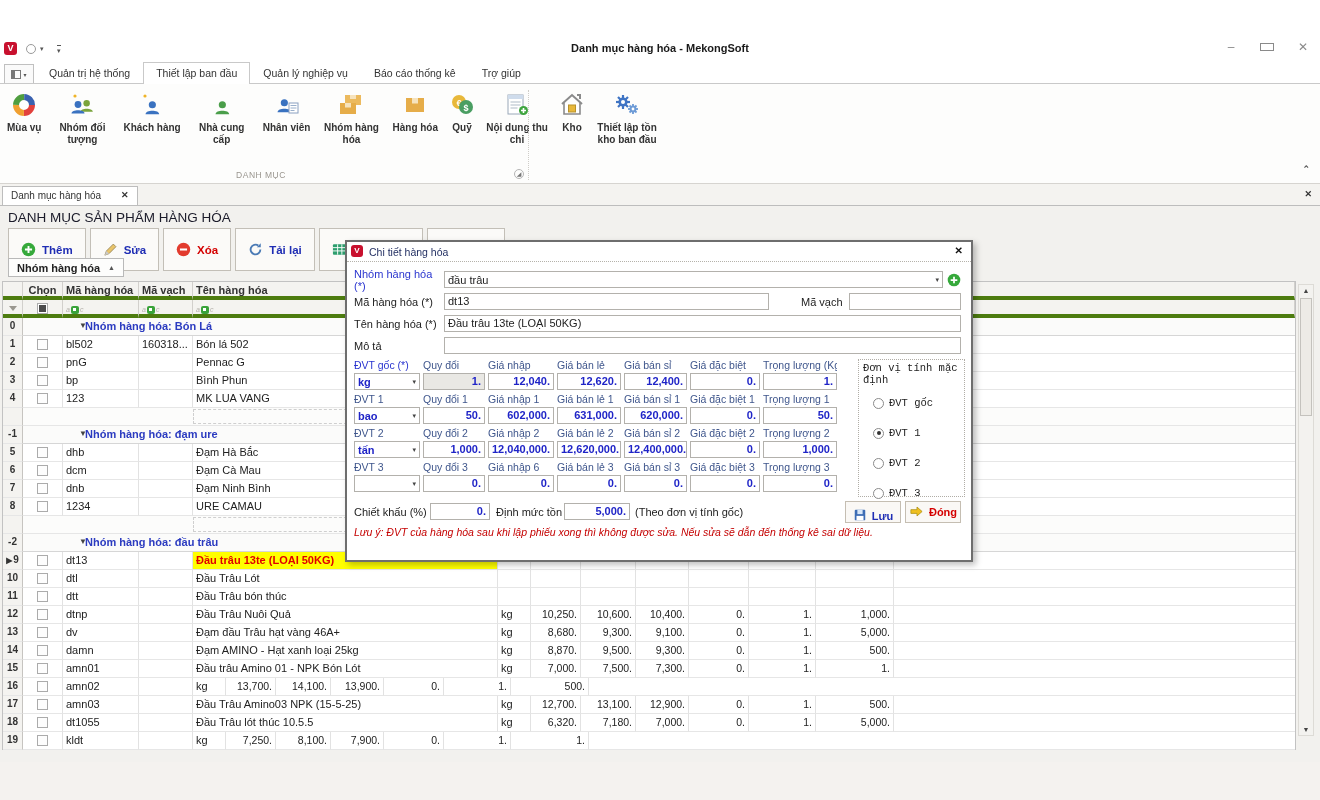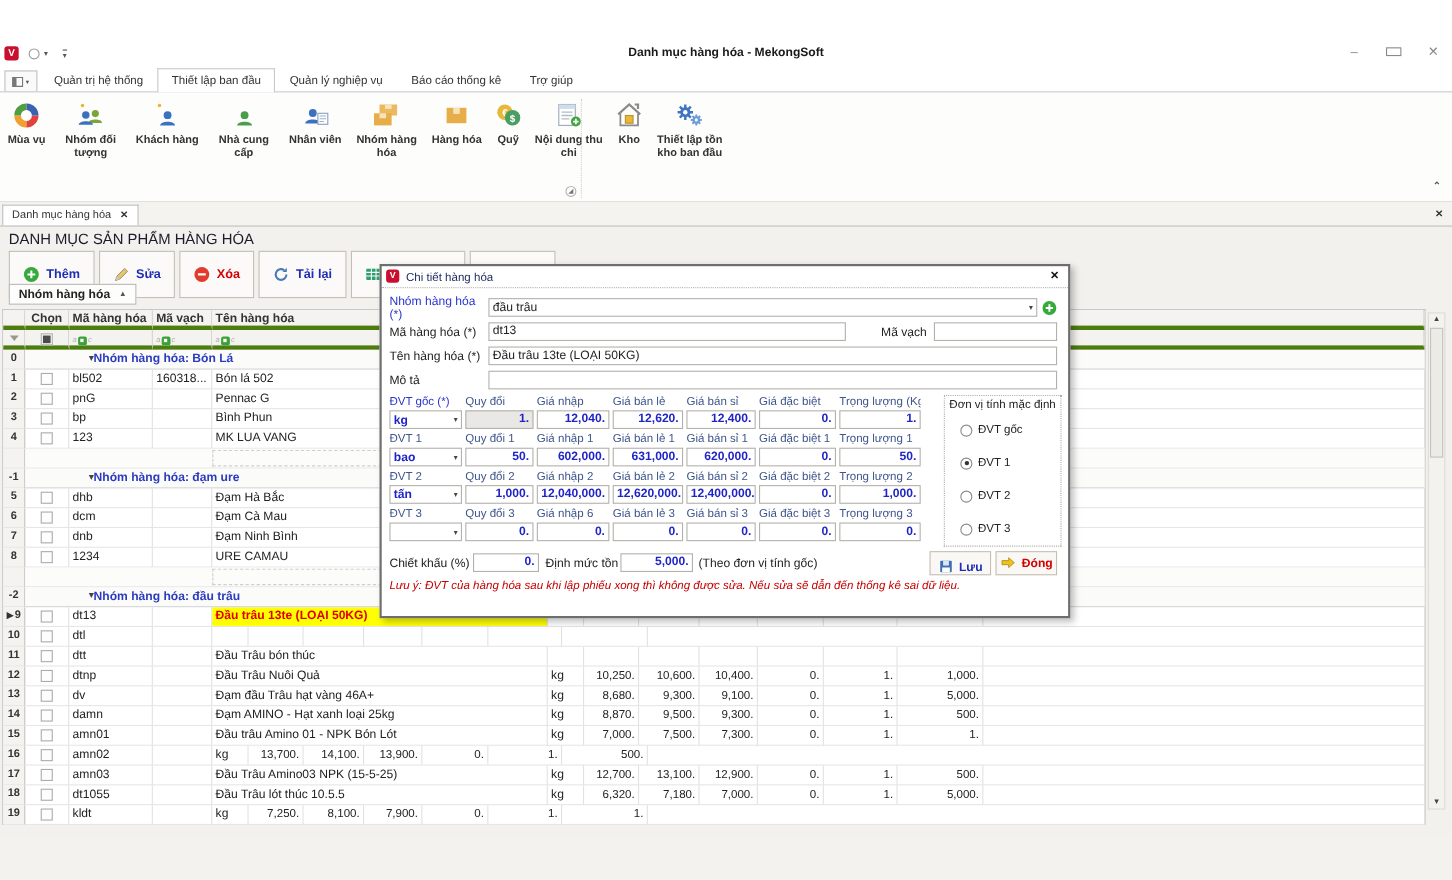--- a/index.html
+++ b/index.html
@@ -34,21 +34,21 @@
   .ritem { display:flex; flex-direction:column; align-items:center; padding:2px 5px; min-width:38px; max-width:72px; }
   .ritem .ric { height:30px; display:flex; align-items:center; justify-content:center; }
   .ritem .rlb { margin-top:2px; font-size:10px; font-weight:bold; color:#333; text-align:center; line-height:1.15; }
   .ribbon-group-label { position:absolute; left:0; top:86px; width:522px; text-align:center; font-size:8.5px; color:#9a968f; letter-spacing:0.5px; }
   .group-launcher { position:absolute; left:514px; top:85px; width:10px; height:10px; border:1px solid #b5b5b5; border-radius:50%; font-size:6px; color:#777; text-align:center; line-height:9px; }
   .ribbon-sep { position:absolute; left:528px; top:6px; height:90px; border-left:1px dotted #cfcdc8; }
   .ribbon-collapse { position:absolute; right:10px; top:80px; font-size:9px; font-weight:bold; color:#555; }
 
   
   .doc-tabs { position:absolute; left:0; top:146px; width:100%; height:21px; background:#f4f3f0; }
-  .doc-tab { position:absolute; left:2px; top:2px; height:19px; background:#fff; border:1px solid #bdbdbd; border-bottom:none; padding:3px 8px 0 8px; font-size:10px; color:#333; display:flex; gap:8px; align-items:flex-start; }
+  .doc-tab { position:absolute; left:2px; top:2px; height:19px; background:#fff; border:1px solid #bdbdbd; border-bottom:none; padding:3px 8px 0 8px; font-size:10px; color:#333; display:flex; gap:20px; align-items:flex-start; }
   .tab-close { font-size:9px; font-weight:bold; color:#333; }
   .tabs-close { position:absolute; right:8px; top:5px; font-size:9px; font-weight:bold; color:#333; }
 
   
   .content { position:absolute; left:0; top:167px; width:100%; height:571px; background:#f2f1ee; border-top:1px solid #bdbdbd; }
   .page-title { position:absolute; left:8px; top:4px; font-size:13.5px; font-weight:normal; color:#1b1b2a; }
   .toolbar { position:absolute; left:8px; top:22px; display:flex; gap:4px; }
   .tbtn { height:43px; border:1px solid #c3bfb7; background:#fbfaf8; display:flex; align-items:center; gap:6px; padding:16px 12px; font-size:11.5px; font-weight:bold; color:#1f2db4; }
   .tbtn.red { color:#d40000; }
   .groupby { position:absolute; left:8px; top:52px; height:19px; border:1px solid #b9b9b9; background:#fdfdfc; display:flex; align-items:center; gap:8px; padding:0 8px; font-weight:bold; font-size:11px; color:#222; }
@@ -114,21 +114,21 @@
   .nbox.dis { background:#e9e8e4; }
   .icon-plus { margin-left:4px; display:inline-flex; }
   .unit-area { position:relative; margin-top:4px; height:140px; }
   .ug-headers { display:flex; height:14px; font-size:10.5px; color:#3f568c; }
   .ug-headers span { margin-right:3px; overflow:hidden; white-space:nowrap; }
   .ug-headers .req { color:#2a35cf; }
   .ug-inputs { display:flex; height:17px; margin-bottom:3px; }
   .ug-inputs > div { margin-right:3px; }
   .uw0{width:66px;} .u1{width:62px;} .u2{width:66px;} .u3{width:64px;} .u4{width:63px;} .u5{width:70px;} .u6{width:74px;}
   .ucombo .combo-val { color:#1f24c7; font-weight:bold; }
-  .radio-panel { position:absolute; left:504px; top:0; width:107px; height:138px; border:1px dotted #b0ada6; padding:2px 4px; }
+  .radio-panel { position:absolute; left:504px; top:0; width:107px; height:138px; border:1px dotted #b0ada6; padding:2px 4px;font-family:Liberation Mono, monospace; }
   .rp-title { font-size:10.5px; color:#222; margin-bottom:2px; }
   .rp-row { height:30px; display:flex; align-items:center; gap:5px; padding-left:10px; font-size:10.5px; color:#222; }
   .radio { width:11px; height:11px; border:1px solid #8a8a8a; border-radius:50%; background:#fff; position:relative; flex:none; }
   .radio.sel::after { content:""; position:absolute; left:2.5px; top:2.5px; width:4px; height:4px; border-radius:50%; background:#333; }
   .bottom-row { margin-top:4px; }
   .dlg-btn { height:22px; width:56px; border:1px solid #c5beb2; display:flex; align-items:center; justify-content:center; gap:5px; font-size:11px; font-weight:bold; background:#faf8f5; }
   .btn-blue { color:#1f2db4; } .btn-red { color:#d40000; }
   .dlg-note { margin-top:6px; font-size:10.5px; font-style:italic; color:#c40000; }
   svg { display:block; }
 </style>
@@ -302,20 +302,21 @@
                   <line x1="15.5" y1="12.5" x2="22.5" y2="19.5"></line>
                   <line x1="22.5" y1="12.5" x2="15.5" y2="19.5"></line>
                 </g>
                 <circle cx="19" cy="16" r="3.4" fill="#6d9bd6"></circle>
                 <circle cx="19" cy="16" r="1.4" fill="#fff"></circle>
               </svg>
             </span>
             <span class="rlb">Thiết lập tồn kho ban đầu</span>
           </div>
         </div>
+      <div class="ribbon-group-label">DANH MỤC</div>
       <span class="group-launcher">◢</span>
       <div class="ribbon-sep"></div>
       <span class="ribbon-collapse">⌃</span>
     </div>
 
     <div class="doc-tabs">
       <div class="doc-tab">
         <span>Danh mục hàng hóa</span>
         <span class="tab-close">✕</span>
       </div>
@@ -587,20 +588,21 @@
               <div class="cell c-s num"></div>
               <div class="cell c-cv num"></div>
               <div class="cell c-wt num"></div>
               <div class="cell c-fill"></div>
             </div>
             <div class="grow-line">
               <div class="cell c-num">10</div>
               <div class="cell c-sel"><span class="cb"></span></div>
               <div class="cell c-code">dtl</div>
               <div class="cell c-bar"></div>
+              <div class="cell c-name">Đầu Trâu Lót</div>
               <div class="cell c-unit"></div>
               <div class="cell c-b num"></div>
               <div class="cell c-r num"></div>
               <div class="cell c-w num"></div>
               <div class="cell c-s num"></div>
               <div class="cell c-cv num"></div>
               <div class="cell c-wt num"></div>
               <div class="cell c-fill"></div>
             </div>
             <div class="grow-line">

